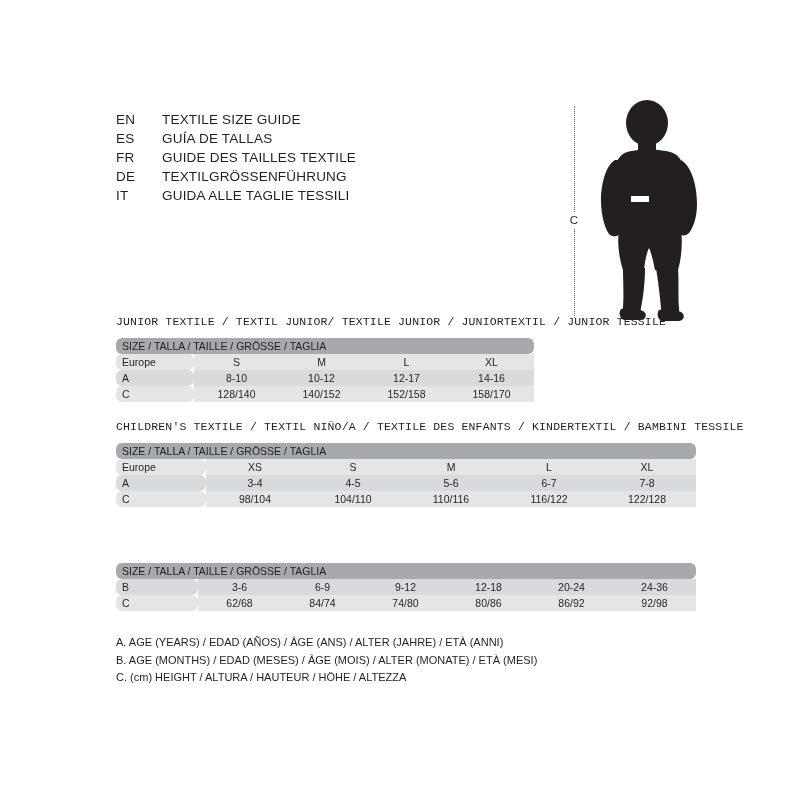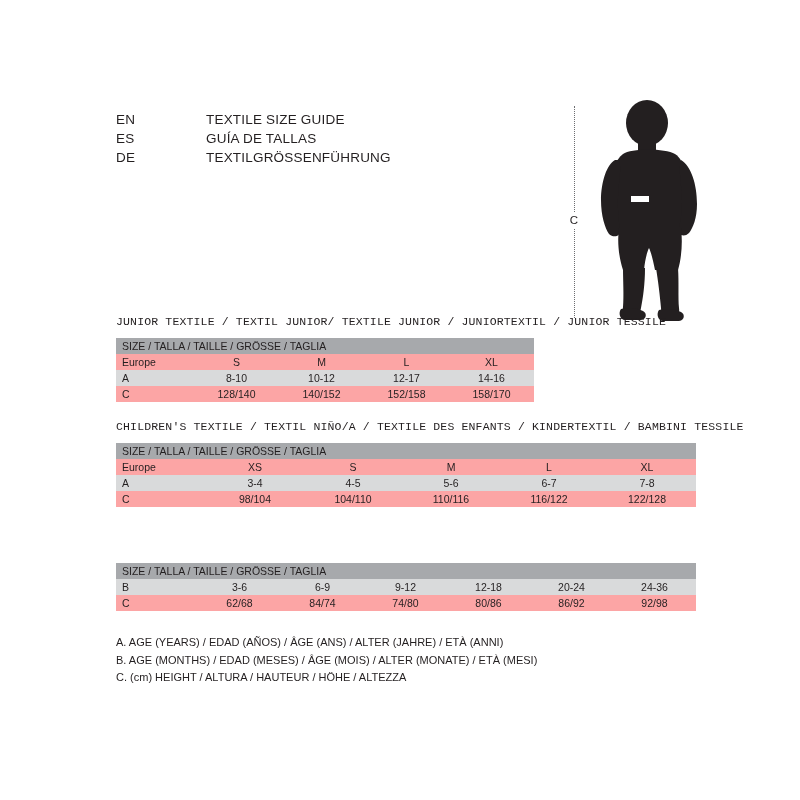--- a/index.html
+++ b/index.html
@@ -36,21 +36,20 @@
     letter-spacing: 0.2px;
   }
   .title-lang {
     width: 46px;
     flex: 0 0 46px;
     font-weight: normal;
   }
   .title-text {
     font-weight: normal;
     white-space: nowrap;
-    margin-left: 44px;
   }
 
   
   .figure-area {
     position: absolute;
     left: 545px;
     top: 100px;
     width: 185px;
     height: 225px;
   }
@@ -107,24 +106,25 @@
     font-weight: normal;
     vertical-align: middle;
   }
   .hdr-row td {
     background: #a7a9ac;
     color: #231f20;
     font-size: 10.5px;
     height: 17px;
   }
   .row-shade td { background: #d9dadb; }
-  .row-plain td { background: #fca5a5; }
+  .row-plain td { background: #e5e5e5; }
   .cell-label {
     text-align: left;
     padding-left: 6px !important;
+    border-radius: 6px;
   }
   .cell-val { text-align: center; }
 
   
   .legend {
     position: absolute;
     left: 116px;
     top: 634px;
     font-size: 11px;
     line-height: 17.5px;
@@ -140,22 +140,30 @@
   <div class="title-block">
     <div class="title-row">
       <span class="title-lang">EN</span>
       <span class="title-text">TEXTILE SIZE GUIDE</span>
     </div>
     <div class="title-row">
       <span class="title-lang">ES</span>
       <span class="title-text">GUÍA DE TALLAS</span>
     </div>
     <div class="title-row">
+      <span class="title-lang">FR</span>
+      <span class="title-text">GUIDE DES TAILLES TEXTILE</span>
+    </div>
+    <div class="title-row">
       <span class="title-lang">DE</span>
       <span class="title-text">TEXTILGRÖSSENFÜHRUNG</span>
+    </div>
+    <div class="title-row">
+      <span class="title-lang">IT</span>
+      <span class="title-text">GUIDA ALLE TAGLIE TESSILI</span>
     </div>
   </div>
 
   <div class="figure-area">
     <div class="dotted-line"></div>
     <div class="c-label">C</div>
     <svg class="silhouette" viewBox="0 0 135 222">
       <g fill="#231f20">
 
         <ellipse cx="62" cy="23" rx="21" ry="23"></ellipse>

